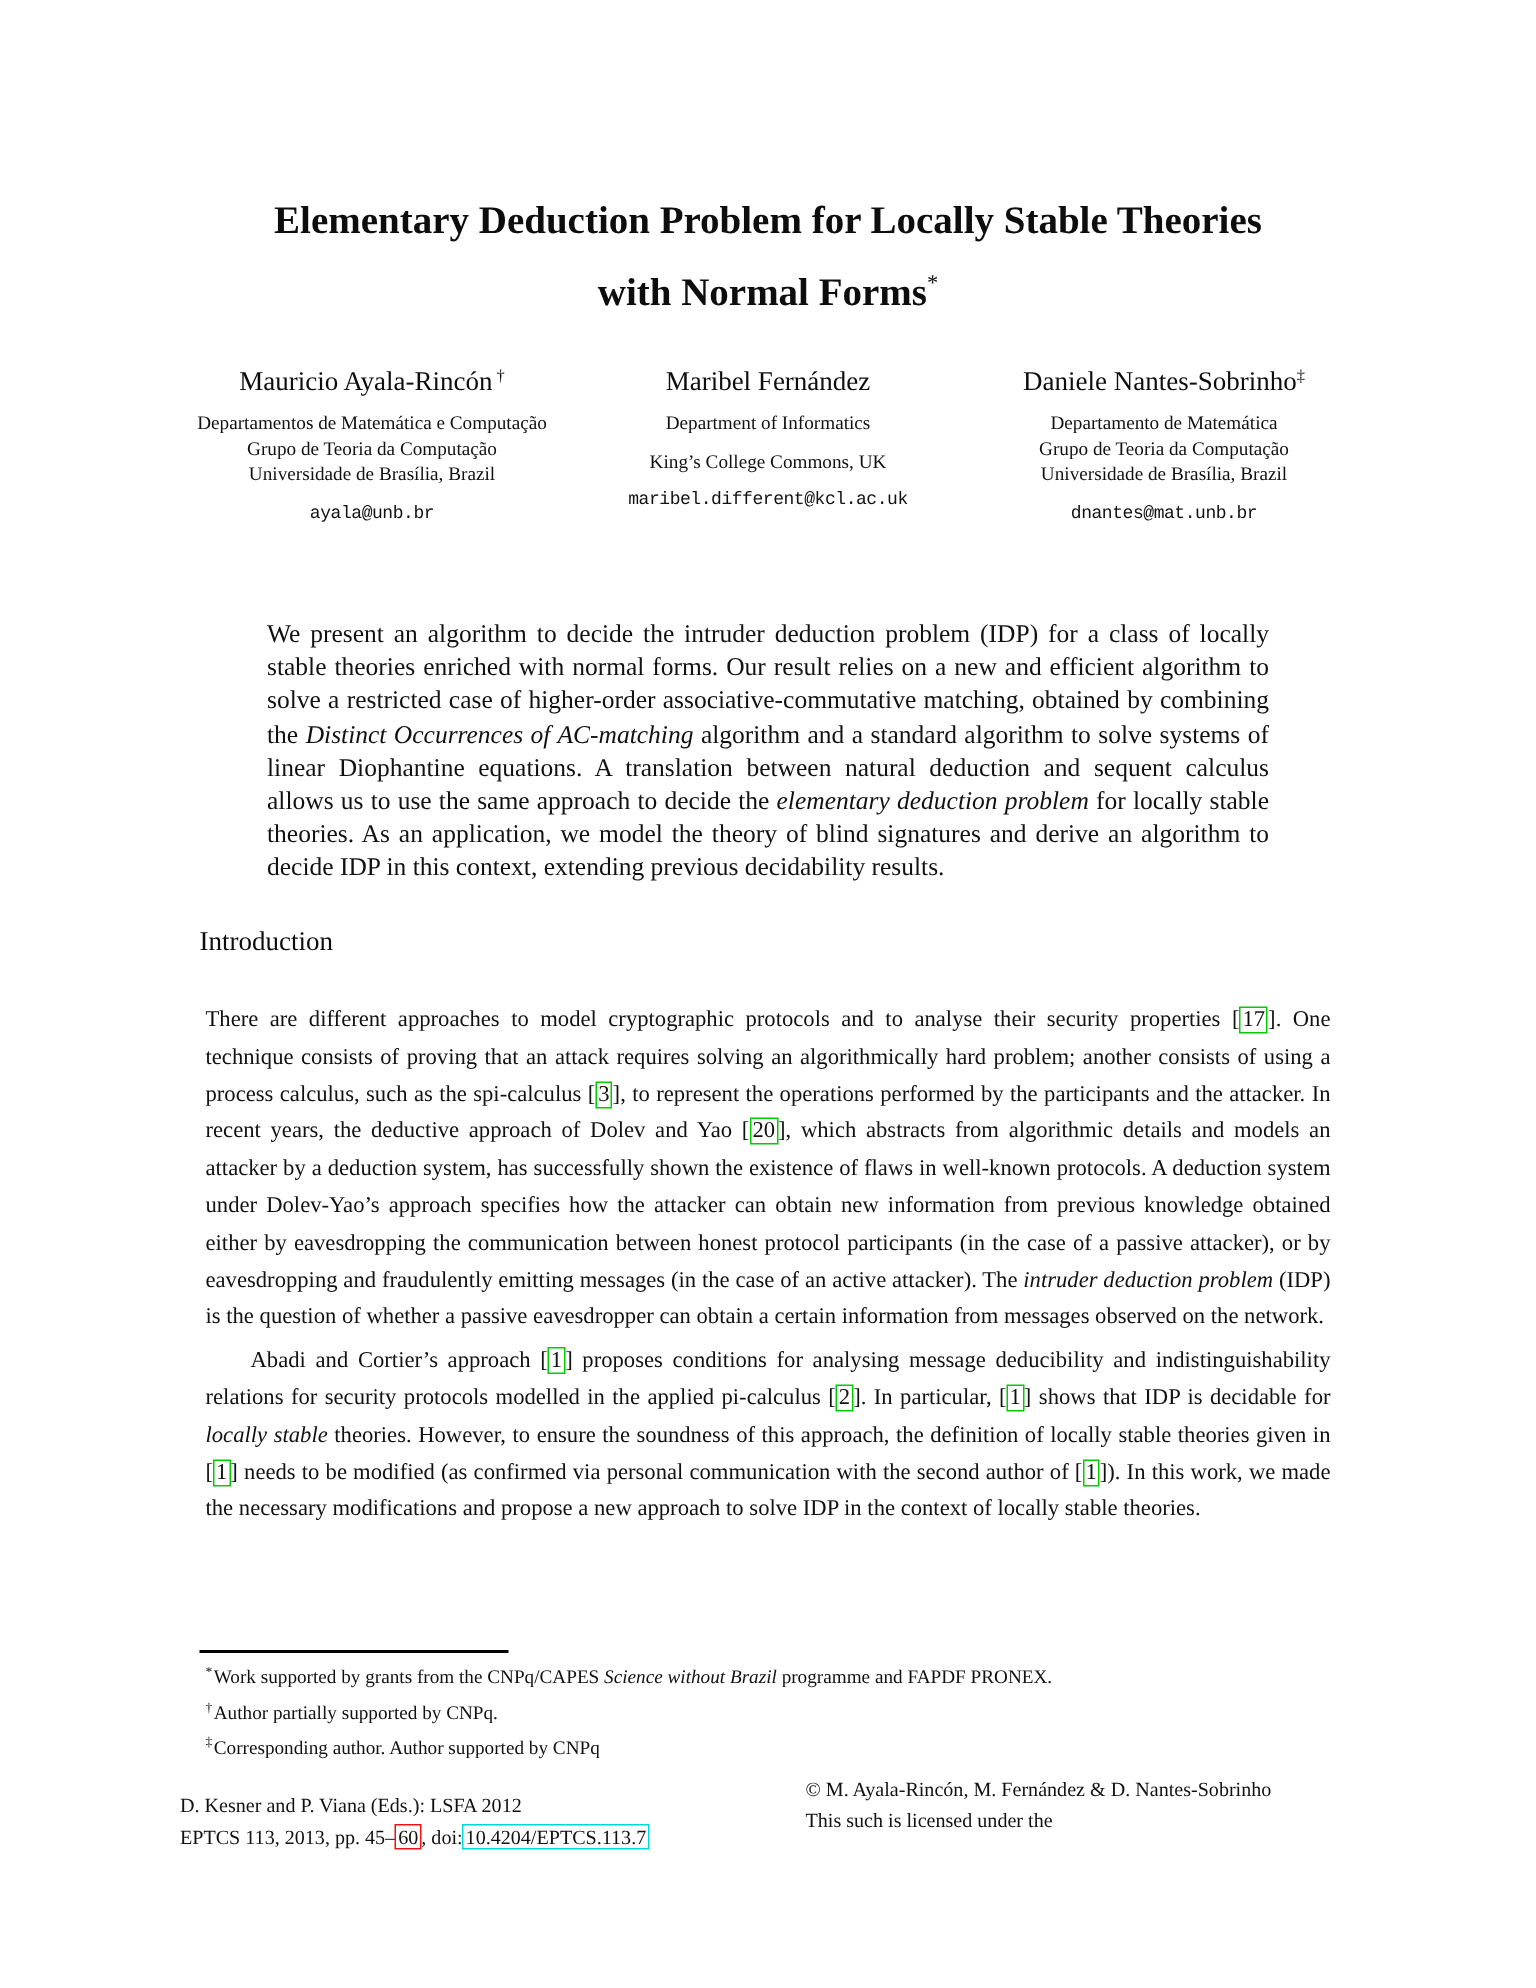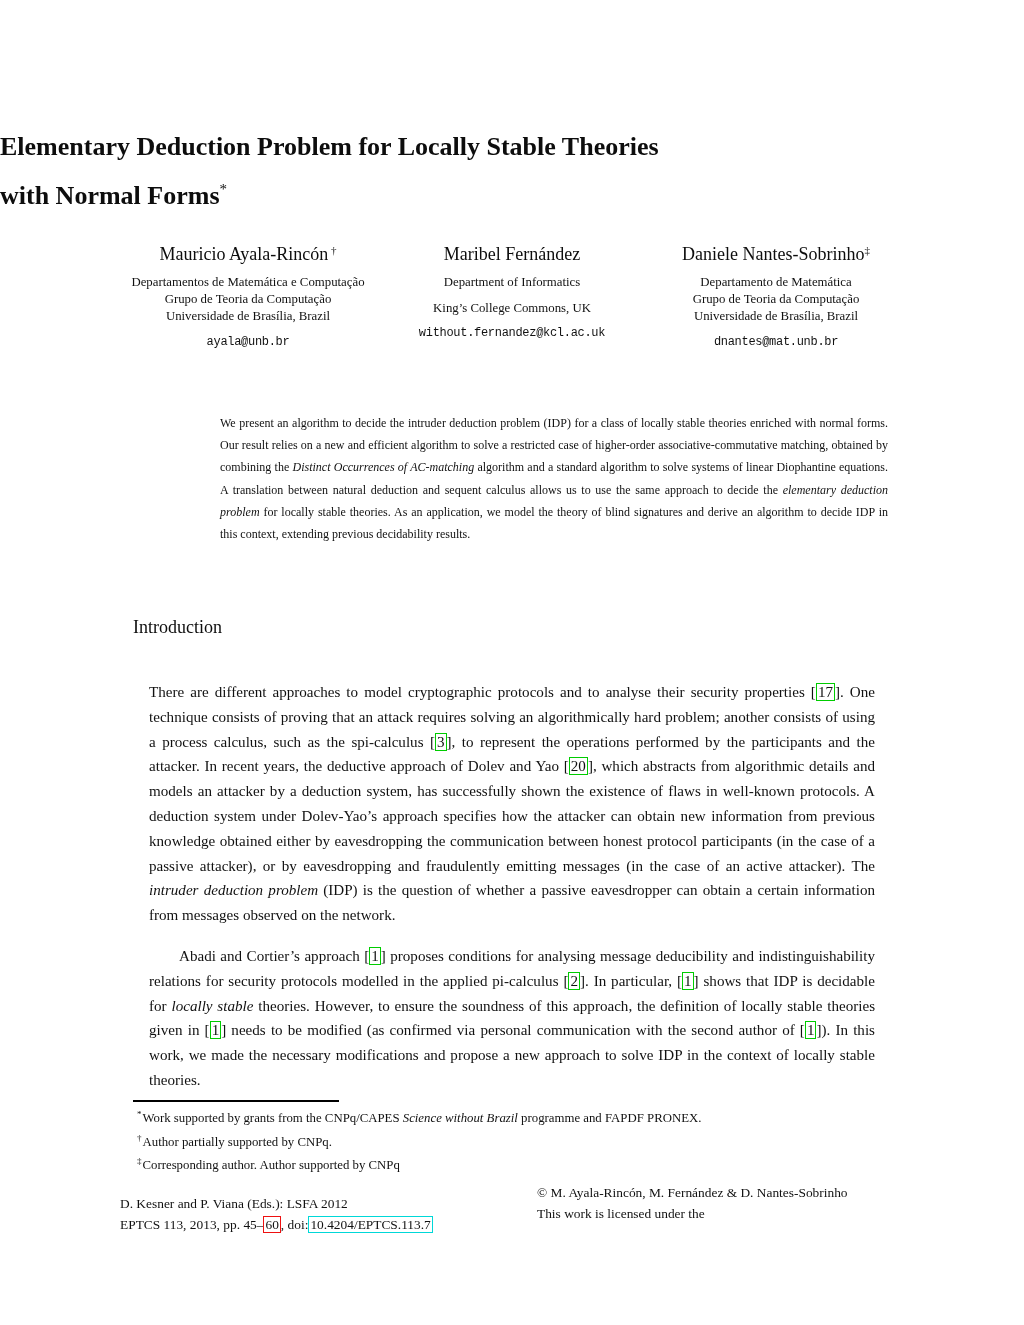--- a/index.html
+++ b/index.html
@@ -1,36 +1,36 @@
 <!DOCTYPE html>
 <html style="--cite: #00cc00; --red: #ee1111; --cyan: #00d8d8;"><head>
 <meta charset="utf-8">
 <style>
   html, body { margin: 0; padding: 0; background: #ffffff; }
   body { width: 1024px; height: 1325px; position: relative; font-family: "Liberation Serif", serif; color: #111; }
   .page { position: absolute; inset: 0; background: #fff; }
 
-  .title-block { position: absolute; top: 126px; left: 0; width: 1024px; text-align: left; font-weight: bold; font-size: 26px; line-height: 42px; color: #0d0d0d; }
+  .title-block { position: absolute; top: 126px; left: 0; width: 1024px; text-align: center; font-weight: bold; font-size: 26px; line-height: 42px; color: #0d0d0d; }
   .title-mark { font-size: 15px; vertical-align: 10px; font-weight: normal; }
 
   .authors-row { position: absolute; top: 244px; left: 123px; width: 778px; display: flex; justify-content: space-between; }
   .author { width: 250px; text-align: center; }
   .author-name { font-size: 18px; color: #0d0d0d; }
   .author-mark { font-size: 11px; vertical-align: 6px; }
   .author-aff { margin-top: 9px; font-size: 12.8px; line-height: 17px; }
   .author:nth-child(2) .aff-line { margin-bottom: 9px; }
   .author-email { margin-top: 10px; font-family: "Liberation Mono", monospace; font-size: 12px; letter-spacing: -0.3px; }
   .author:nth-child(2) .author-email { margin-top: 4px; }
 
-  .abstract { position: absolute; top: 412px; left: 178px; width: 668px; font-size: 12px; line-height: 22.2px; text-align: justify; margin-left: 42px; }
+  .abstract { position: absolute; top: 412px; left: 178px; width: 668px; font-size: 17px; line-height: 22.2px; text-align: justify; }
 
   .intro-heading { position: absolute; top: 617px; left: 133px; font-size: 18px; font-weight: normal; color: #0d0d0d; }
 
   .body-text { position: absolute; top: 664px; left: 133px; width: 758px; font-size: 15.1px; line-height: 24.8px; text-align: justify; }
-  .body-text p { margin: 16px; }
+  .body-text p { margin: 4px; }
   .body-text p.indent { text-indent: 30px; }
 
   .i { font-style: italic; }
   .cite { border: 1.5px solid var(--cite, #00cc00); padding: 0 1px; }
   .red  { border: 1.5px solid var(--red, #ee1111); padding: 0 1px; }
   .cyan { border: 1.5px solid var(--cyan, #00d8d8); padding: 0 1px; }
 
   .footnote-rule { position: absolute; top: 1100px; left: 133px; width: 206px; border-top: 2px solid #000; }
   .footnotes { position: absolute; top: 1105px; left: 133px; width: 758px; font-size: 12.8px; line-height: 19.5px; }
   .footnote { padding-left: 12px; }
@@ -58,21 +58,21 @@
         <div class="aff-line">Universidade de Brasília, Brazil</div>
       </div>
       <div class="author-email">ayala@unb.br</div>
     </div>
     <div class="author">
       <div class="author-name"><span>Maribel Fernández</span><span class="author-mark"></span></div>
       <div class="author-aff">
         <div class="aff-line">Department of Informatics</div>
         <div class="aff-line">King’s College Commons, UK</div>
       </div>
-      <div class="author-email">without.fernandez@kcl.ac.uk</div>
+      <div class="author-email">maribel.different@kcl.ac.uk</div>
     </div>
     <div class="author">
       <div class="author-name"><span>Daniele Nantes-Sobrinho</span><span class="author-mark">‡</span></div>
       <div class="author-aff">
         <div class="aff-line">Departamento de Matemática</div>
         <div class="aff-line">Grupo de Teoria da Computação</div>
         <div class="aff-line">Universidade de Brasília, Brazil</div>
       </div>
       <div class="author-email">dnantes@mat.unb.br</div>
     </div>
@@ -95,16 +95,16 @@
     <div class="footnote"><span class="fn-mark">‡</span><span><span>Corresponding author. Author supported by CNPq</span></span></div>
   </div>
 
   <div class="footer-left">
     <div>D. Kesner and P. Viana (Eds.): LSFA 2012</div>
     <div><span>EPTCS 113, 2013, pp. 45–</span><span class="red">60</span><span>, doi:</span><span class="cyan">10.4204/EPTCS.113.7</span></div>
   </div>
 
   <div class="footer-right">
     <div>© M. Ayala-Rincón, M. Fernández &amp; D. Nantes-Sobrinho</div>
-    <div>This work is licensed under the</div>
+    <div>This such is licensed under the</div>
   </div>
 
 </div>
 
 </body></html>

